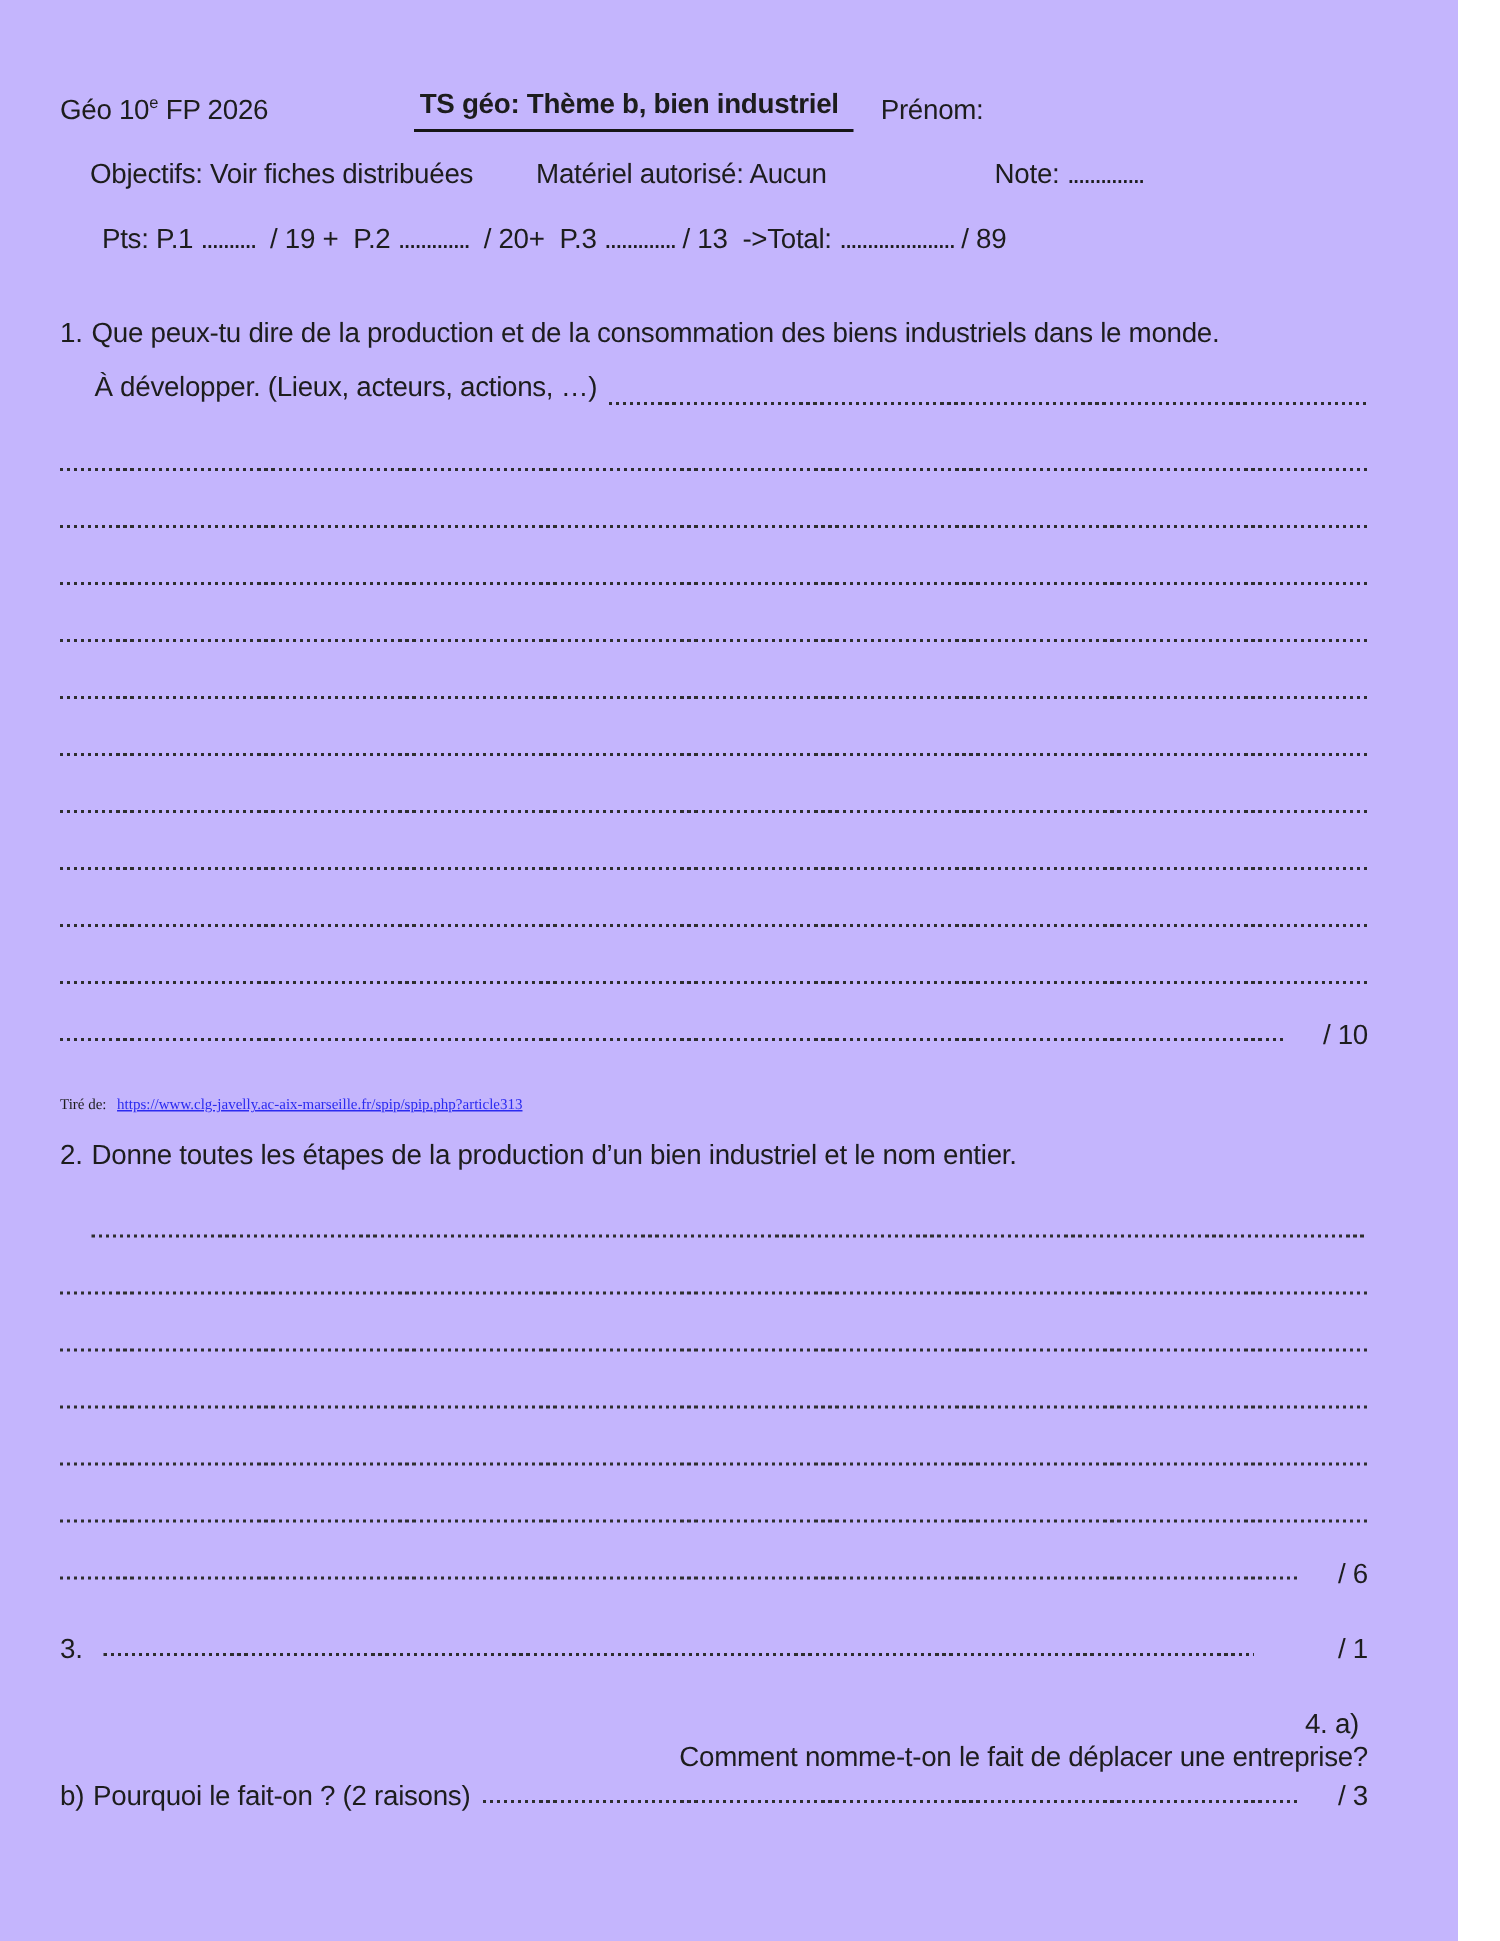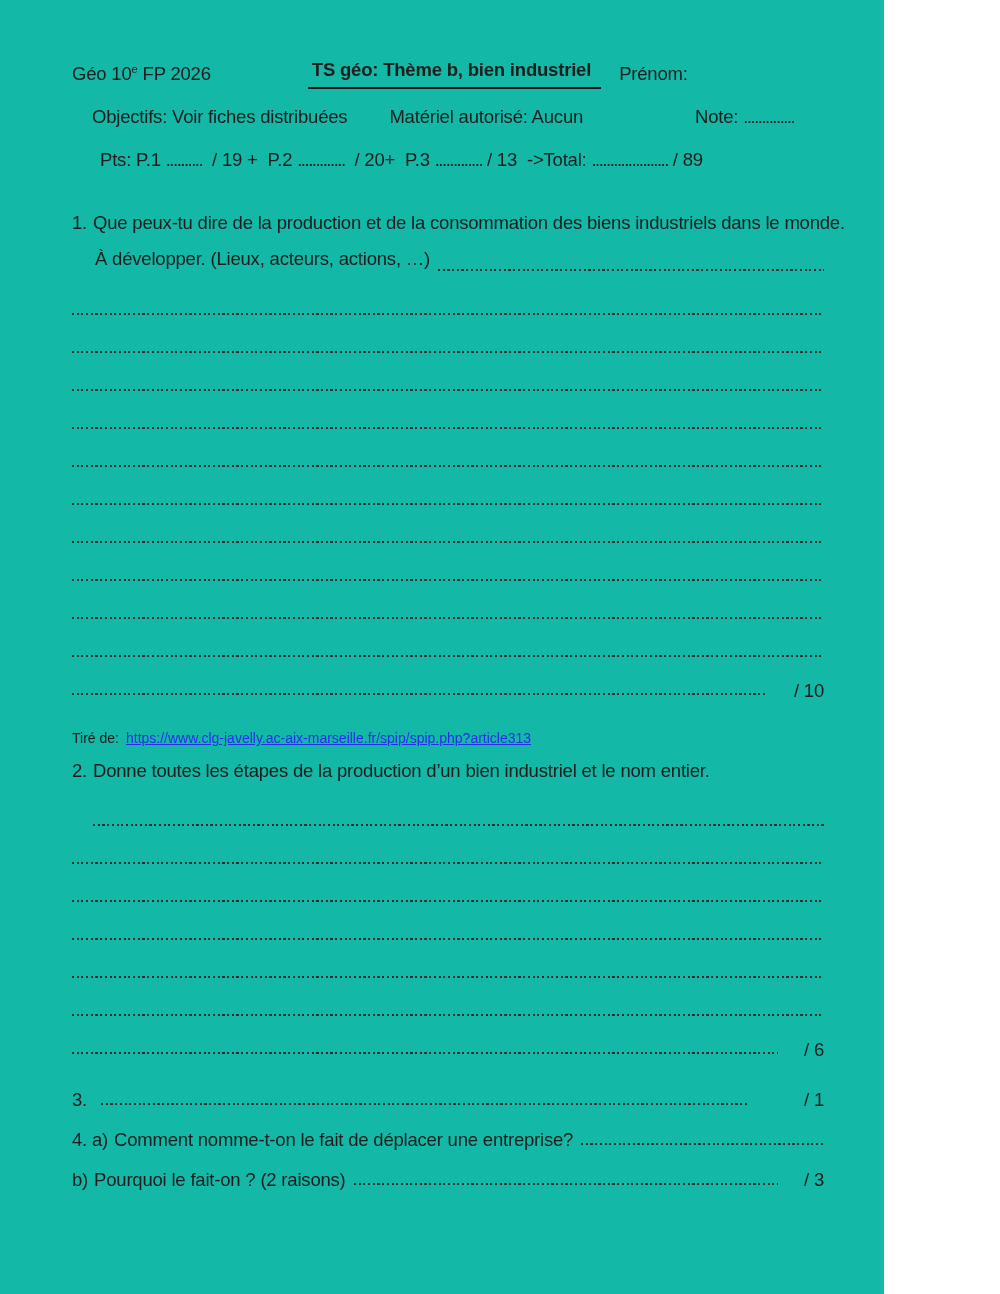--- a/index.html
+++ b/index.html
@@ -1,21 +1,21 @@
 <!DOCTYPE html>
 <html><head>
 <meta charset="utf-8">
 <style>
   html,body{margin:0;padding:0;background:#ffffff;}
   .sheet{
     position:relative;
-    width:884px;height:1294px;
+    width:972px;height:1294px;
     box-sizing:border-box;
-    padding:54px 60px 0 72px;
-    background:#14b8a6;
+    padding:54px 60px 0 40px;
+    background:#c4b5fd;
     color:#1d1d1d;
     font-family:"Liberation Sans", sans-serif;
     font-size:18.5px;
     letter-spacing:-0.2px;
     overflow:hidden;
   }
   .row{display:flex;align-items:flex-end;white-space:pre-wrap;}
   .nowrap{white-space:pre;margin-left:28px;}
   
   .h1row{line-height:30px;}
@@ -37,26 +37,26 @@
   .qnum{margin-right:6px;}
   .q1l2{margin-left:23px;display:flex;align-items:flex-end;line-height:36px;white-space:nowrap;}
   .fill{
     flex:1;height:2.4px;min-width:30px;
     background:repeating-linear-gradient(90deg,#2e2e2e 0 2.1px,transparent 2.1px 4.7px);
   }
   .fill.inline{margin-bottom:6px;margin-left:8px;}
   .ans{height:38px;display:flex;align-items:flex-end;}
   .ans .score{padding-left:26px;margin-bottom:-5px;line-height:1;}
   .indent{margin-left:21px;}
-  .srcrow{margin-top:12px;font-size:14px;letter-spacing:0;line-height:22px;display:flex;align-items:baseline;}
+  .srcrow{margin-top:12px;font-size:10px;letter-spacing:0;line-height:22px;display:flex;align-items:baseline;font-family:Liberation Serif, serif;}
   .link{color:#2b2bf0;text-decoration:underline;margin-left:7px;cursor:pointer;margin-top:20px;}
   .q2line{margin-top:5px;line-height:34px;white-space:nowrap;}
   .shortq{display:flex;align-items:flex-end;height:30px;white-space:nowrap;}
   .q3row{margin-top:27px;}
-  .q4arow{margin-top:10px;}
+  .q4arow{margin-top:28px;flex-direction:column;}
   .q4brow{margin-top:10px;}
   .shortq .fill{margin-bottom:6px;margin-left:8px;}
   .gapscore{padding-left:56px;}
   .smallgapscore{padding-left:26px;}
 </style>
 </head>
 <body>
 
 <div class="sheet">
 

